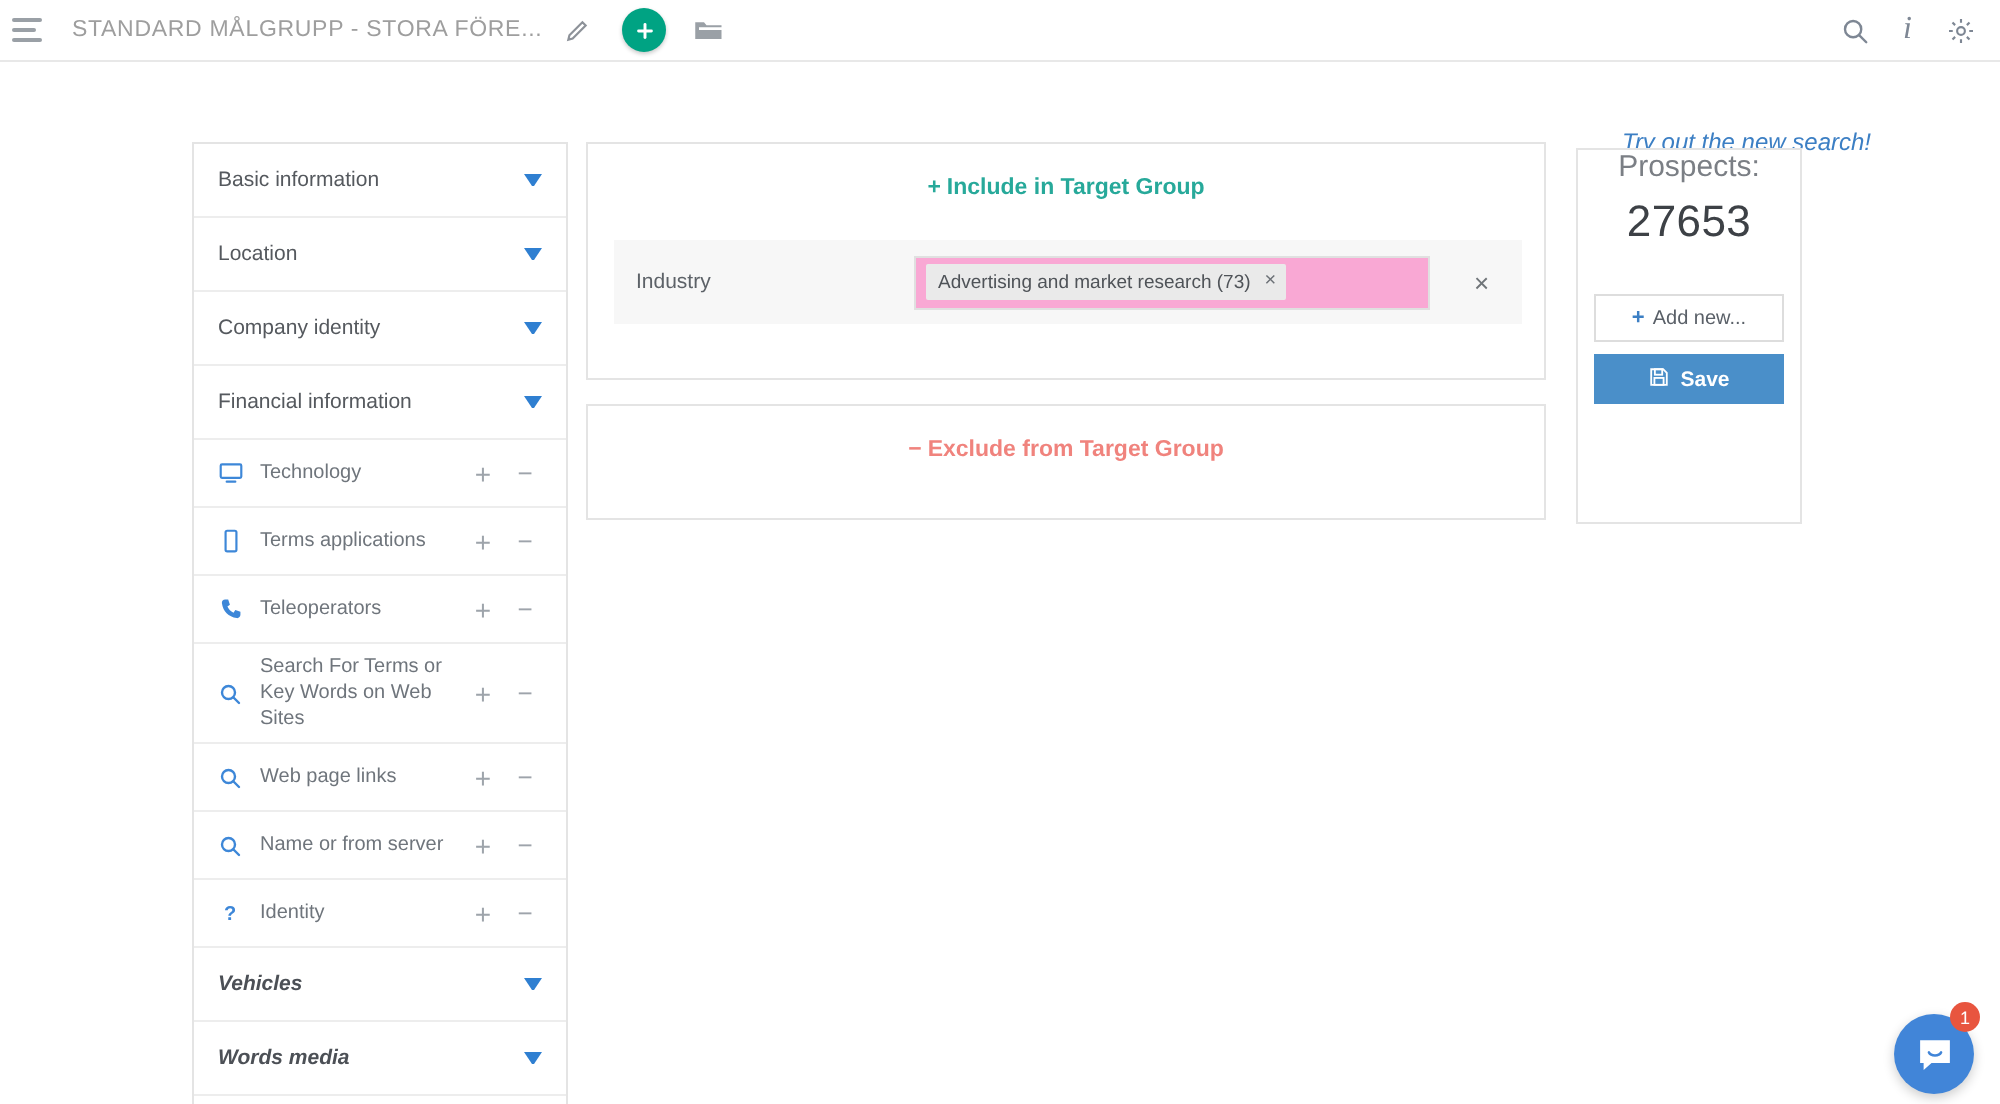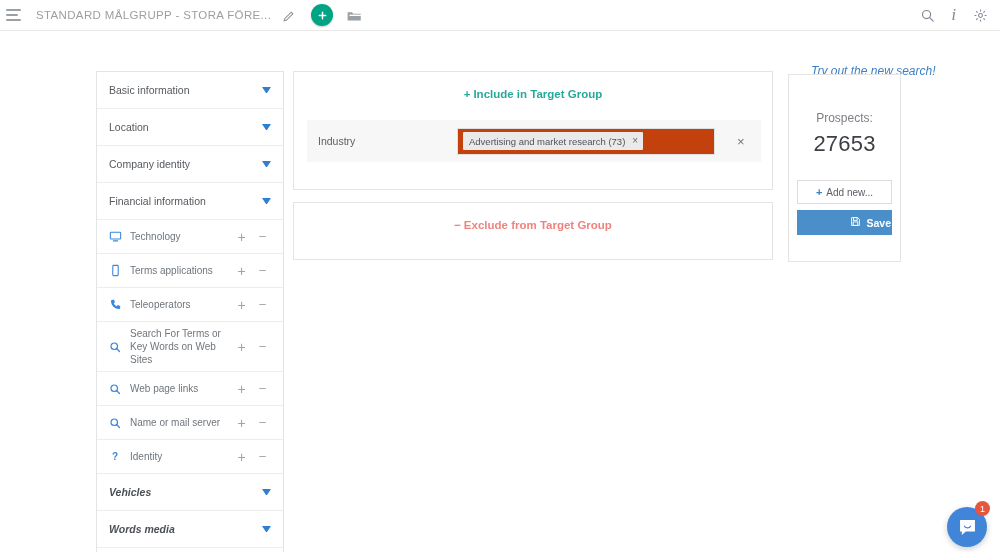--- a/index.html
+++ b/index.html
@@ -121,21 +121,21 @@
     width: 454px; height: 42px;
     background: #f7f7f7;
     display: flex; align-items: center;
   }
   .crit-label {
     width: 150px; padding-left: 11px;
     font-size: 10.5px; color: #5d6268;
   }
   .crit-input {
     width: 258px; height: 27px;
-    background: #c2410c; border: 1px solid #e0e0e0;
+    background: #f9a8d4; border: 1px solid #e0e0e0;
     display: flex; align-items: center; padding-left: 5px;
     cursor: text;
   }
   .chip {
     background: #eaeaea; border-radius: 1px;
     height: 18px; display: inline-flex; align-items: center;
     padding: 0 5px 0 6px; gap: 7px;
   }
   .chip-text { font-size: 9.5px; color: #4f5358; white-space: nowrap; }
   .chip-x { font-size: 10px; color: #6b7076; cursor: pointer; line-height: 1; }
@@ -148,35 +148,35 @@
     position: absolute; left: 811px; top: 54px;
     font-size: 12px; font-style: italic; color: #3c7fc4;
     text-decoration: none; cursor: pointer; white-space: nowrap; margin-top: 10px;
   }
   .prospect-card {
     position: absolute; left: 788px; top: 74px;
     width: 113px; height: 188px;
     background: #ffffff; border: 1px solid #e4e4e4;
     display: flex; flex-direction: column; align-items: center;
   }
-  .prospect-label { margin-top: 36px; font-size: 12px; color: #7b7f85; }
+  .prospect-label { font-size: 15px; color: #7b7f85; }
   .prospect-count {
     margin-top: 6px; font-size: 22px; color: #3d4146; letter-spacing: .2px;
   }
   .btn-addnew {
     margin-top: 23px; width: 95px; height: 24px;
     background: #ffffff; border: 1px solid #dddddd;
     display: flex; align-items: center; justify-content: center;
     font-size: 10px; color: #5a6068; cursor: pointer; gap: 4px;
   }
   .btn-addnew .ico-plus { color: #3c7fc4; font-size: 11px; font-weight: bold; }
   .btn-save {
     margin-top: 6px; width: 95px; height: 25px;
     background: #4a8fc9; border: 1px solid #4a8fc9;
-    display: flex; align-items: center; justify-content: flex-end;
+    display: flex; align-items: center; justify-content: center;
     font-size: 10.5px; font-weight: bold; color: #ffffff;
     cursor: pointer; gap: 5px;
   }
 
   
   .intercom {
     position: absolute; left: 947px; top: 507px;
     width: 40px; height: 40px; border-radius: 50%;
     background: #4185d8; cursor: pointer;
     display: flex; align-items: center; justify-content: center;
@@ -329,21 +329,21 @@
     </span>
   </div>
 
   <div class="sb-row sb-sub">
     <span class="sb-ico">
       <svg width="12" height="12" viewBox="0 0 24 24" fill="none" stroke="#3d87d8" stroke-width="2.4">
         <circle cx="10.5" cy="10.5" r="6.5"></circle>
           <line x1="15.5" y1="15.5" x2="21" y2="21" stroke-linecap="round"></line>
       </svg>
     </span>
-    <span class="sb-label">Name or mail server</span>
+    <span class="sb-label">Name or from server</span>
     <span class="sb-pm">
       <span class="pm-btn">+</span>
       <span class="pm-btn minus">−</span>
     </span>
   </div>
 
   <div class="sb-row sb-sub">
     <span class="sb-ico">
       <svg width="12" height="13" viewBox="0 0 24 24" fill="#3d87d8">
         <text x="12" y="19" font-size="20" font-weight="bold" text-anchor="middle" font-family="Liberation Sans, sans-serif">?</text>

